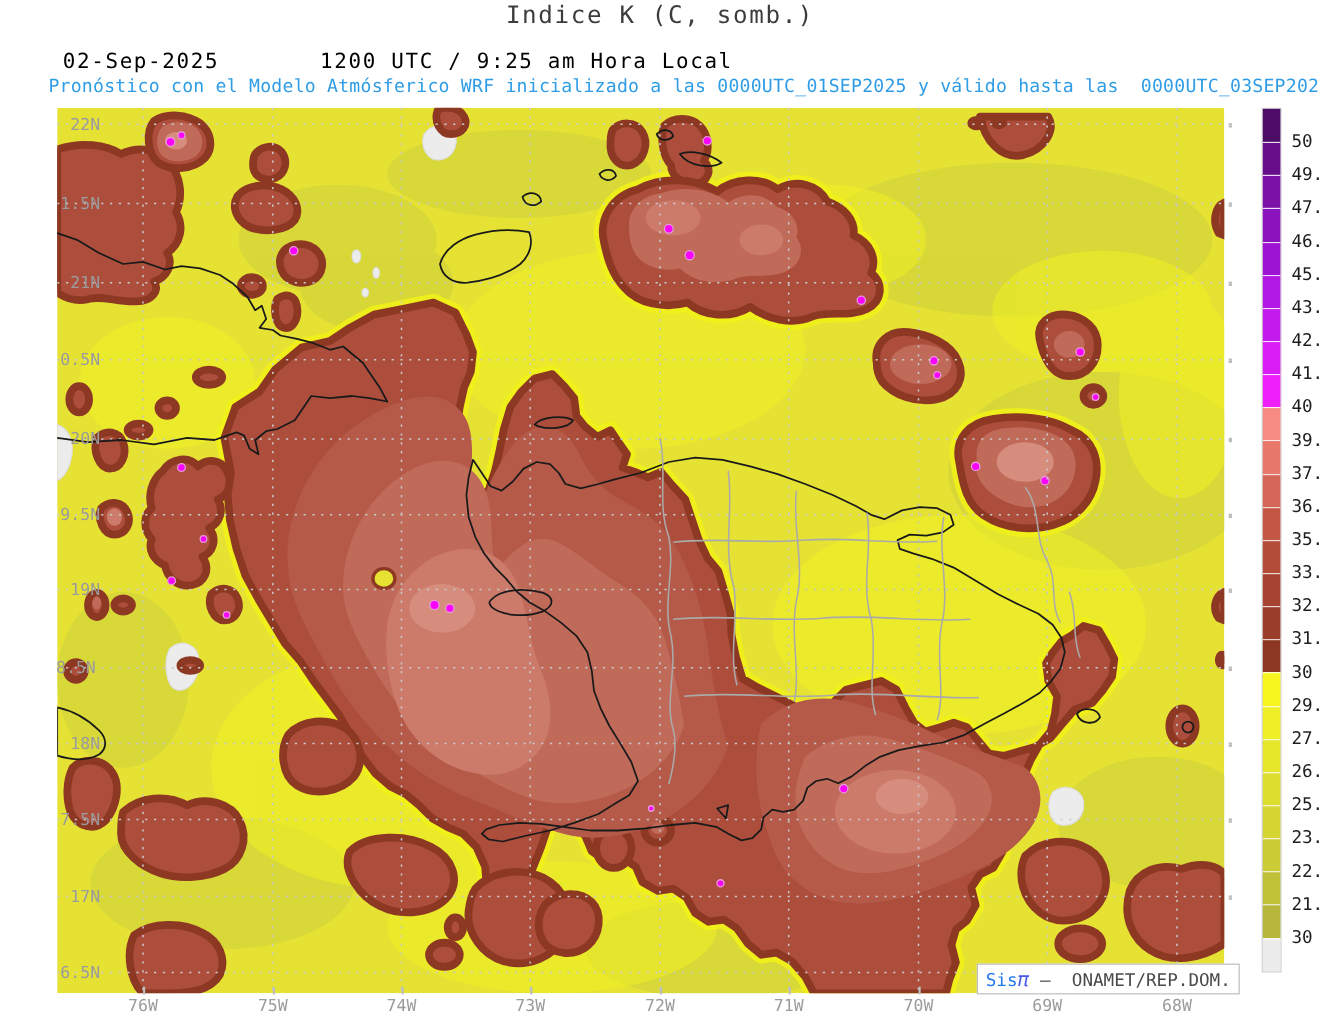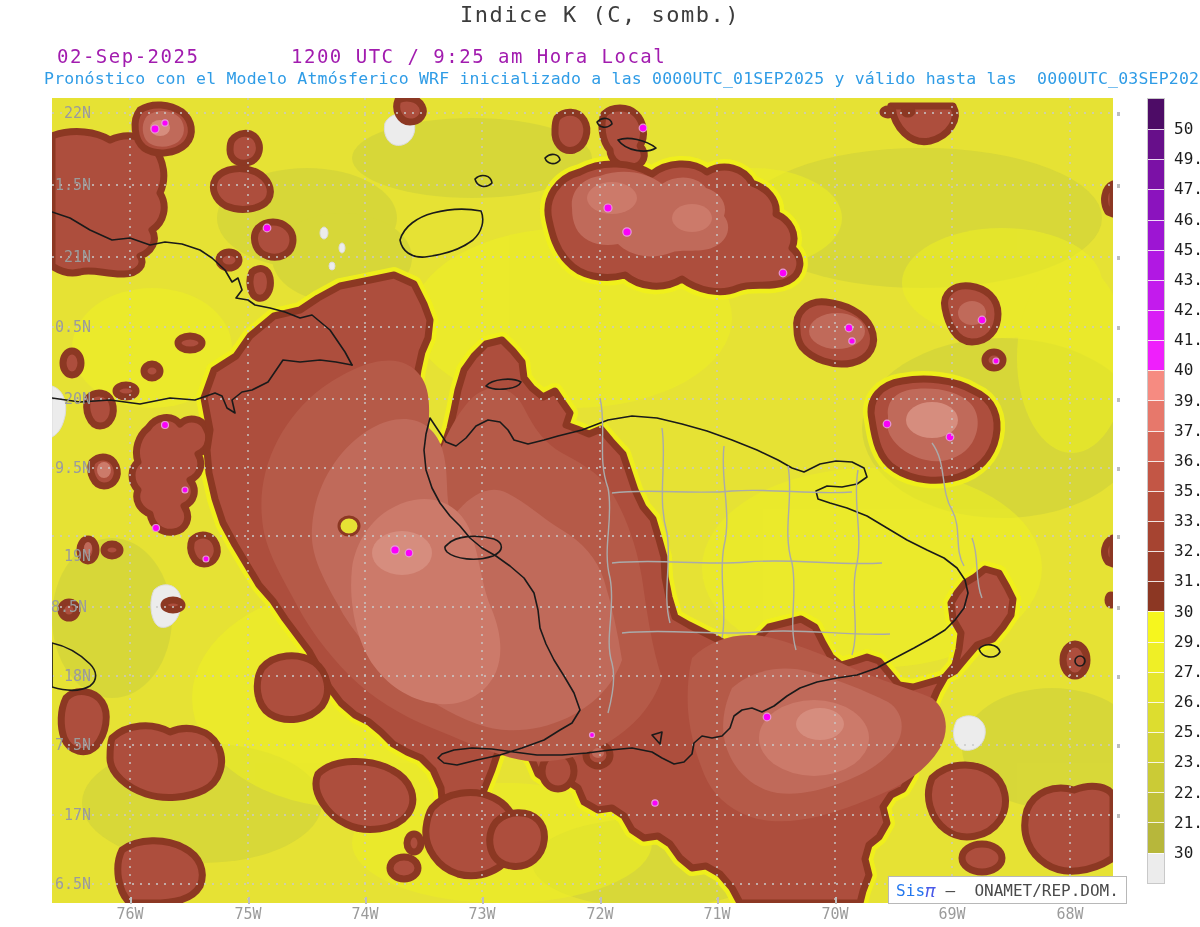--- a/index.html
+++ b/index.html
@@ -1,20 +1,20 @@
 <!DOCTYPE html>
 <html><head>
 <meta charset="utf-8">
 <style>
   html,body{margin:0;padding:0;background:#ffffff;width:1200px;height:927px;position:relative;
     font-family:"DejaVu Sans Mono","Liberation Mono",monospace;}
   #stage{position:absolute;inset:0;width:1200px;height:927px;overflow:hidden;background:#fff;}
   .title{position:absolute;top:2px;left:0;width:1200px;text-align:center;font-size:22px;
     letter-spacing:1.5px;color:#3c3c3c;font-weight:400;}
-  .hline2{position:absolute;top:45px;font-size:19px;color:#a21caf;letter-spacing:1.5px;white-space:pre;}
+  .hline2{position:absolute;top:45px;font-size:19px;color:#000000;letter-spacing:1.5px;white-space:pre;}
   .hl-date{left:57px;}
   .hl-time{left:291px;}
   .hline3{position:absolute;top:69px;left:44px;font-size:16.5px;color:#2f9ce6;white-space:pre;letter-spacing:0.2px;}
   #mapwrap{position:absolute;left:52px;top:98px;width:1061px;height:805px;}
   #mapsvg{display:block;}
   .ylab{position:absolute;width:44px;text-align:right;font-size:15px;color:#9b9b9b;transform:translateY(-50%);left:2px;margin-left:45px;}
   .xlab{position:absolute;top:905px;width:60px;text-align:center;font-size:15px;color:#9b9b9b;transform:translateX(-50%);}
   .rtick{position:absolute;width:9px;height:2px;left:1117px;}
   .rtick i{display:block;width:3px;height:2px;background:#bdbdbd;float:left;margin-right:3px;}
   .btick{position:absolute;top:897px;width:2px;height:7px;background:#bdbdbd;}
@@ -239,21 +239,21 @@
     </svg>
   </div>
 
   <div id="ylabels">
       <div class="ylab" style="top: 113px;">22N</div>
       <div class="ylab" style="top: 185px;">1.5N</div>
       <div class="ylab" style="top: 257px;">21N</div>
       <div class="ylab" style="top: 327px;">0.5N</div>
       <div class="ylab" style="top: 399px;">20N</div>
       <div class="ylab" style="top: 468px;">9.5N</div>
-      <div class="ylab" style="top: 556px;">19N</div>
+      <div class="ylab" style="top: 536px;">19N</div>
       <div class="ylab" style="top: 607px; text-align: center;">8.5N</div>
       <div class="ylab" style="top: 676px;">18N</div>
       <div class="ylab" style="top: 745px;">7.5N</div>
       <div class="ylab" style="top: 815px;">17N</div>
       <div class="ylab" style="top: 884px;">6.5N</div>
     </div>
   <div id="xlabels">
       <div class="xlab" style="left: 130px;">76W</div>
       <div class="xlab" style="left: 248px;">75W</div>
       <div class="xlab" style="left: 365px;">74W</div>

